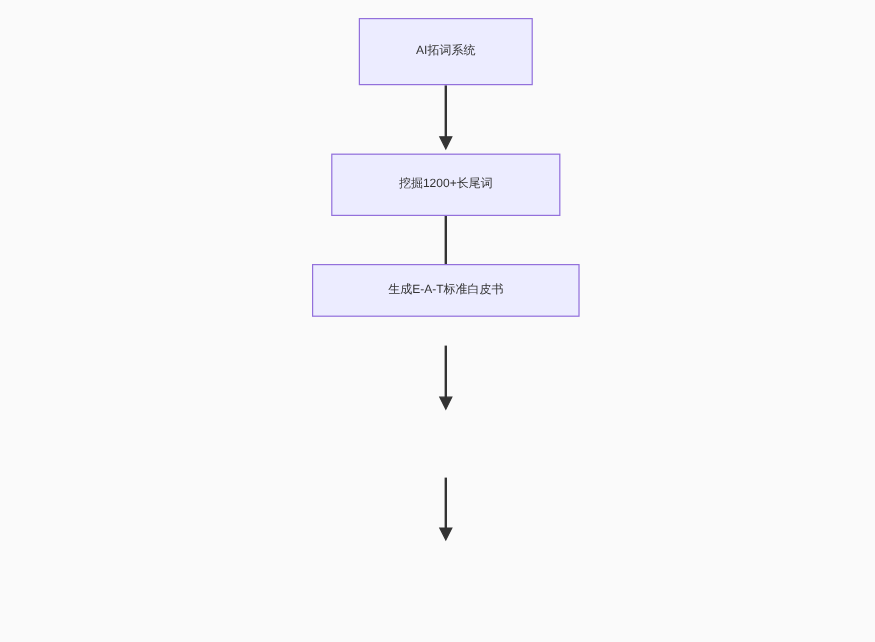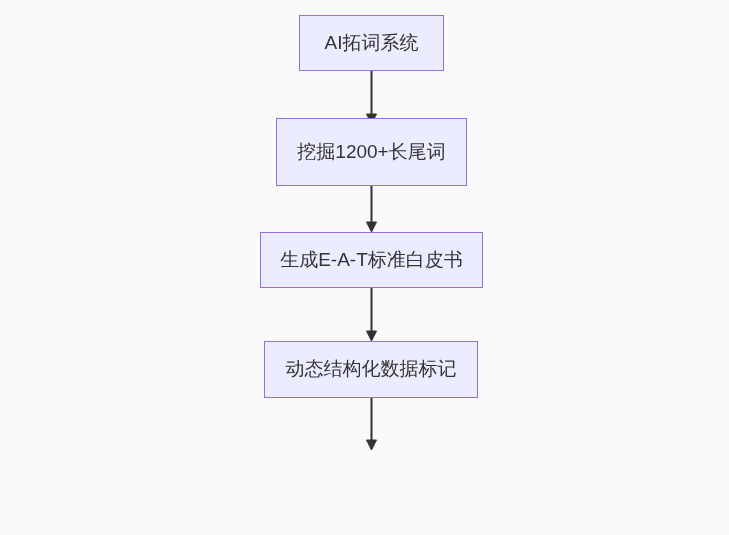--- a/index.html
+++ b/index.html
@@ -16,28 +16,28 @@
     overflow: hidden;
   }
   .node {
     position: absolute;
     display: flex;
     align-items: center;
     justify-content: center;
     background: var(--node-fill, #ECECFF);
     border: 1px solid var(--node-border, #9370DB);
     color: var(--text-color, #333333);
-    font-size: 19px;
+    font-size: 10px;
     text-align: left;
     box-sizing: border-box;
     line-height: 1.2;
   }
   #node-1 { left: 299px; top: 15px;  width: 145px; height: 56px; }
-  #node-2 { left: 276px; top: 118px; width: 191px; height: 68px; }
-  #node-3 { left: 260px; top: 232px; width: 223px; height: 56px; }
+  #node-2 { left: 276px; top: 128px; width: 191px; height: 52px; }
+  #node-3 { left: 260px; top: 220px; width: 223px; height: 44px; }
   #node-4 { left: 264px; top: 341px; width: 214px; height: 57px; }
   #node-5 { left: 254px; top: 450px; width: 233px; height: 57px; }
   #edges {
     position: absolute;
     left: 0;
     top: 0;
     pointer-events: none;
   }
   #edges line {
     stroke: var(--arrow-color, #333333);
@@ -74,17 +74,14 @@
 
   <div class="node" id="node-1">
     <span>AI拓词系统</span>
   </div>
   <div class="node" id="node-2">
     <span>挖掘1200+长尾词</span>
   </div>
   <div class="node" id="node-3">
     <span>生成E-A-T标准白皮书</span>
   </div>
-  <div class="node" id="node-4">
-    <span>动态结构化数据标记</span>
-  </div>
 
 </div>
 
 </body></html>

